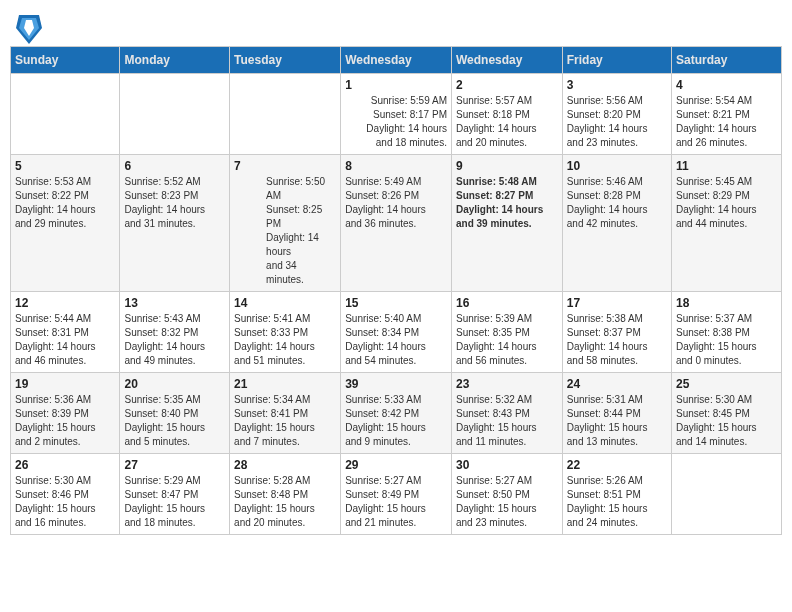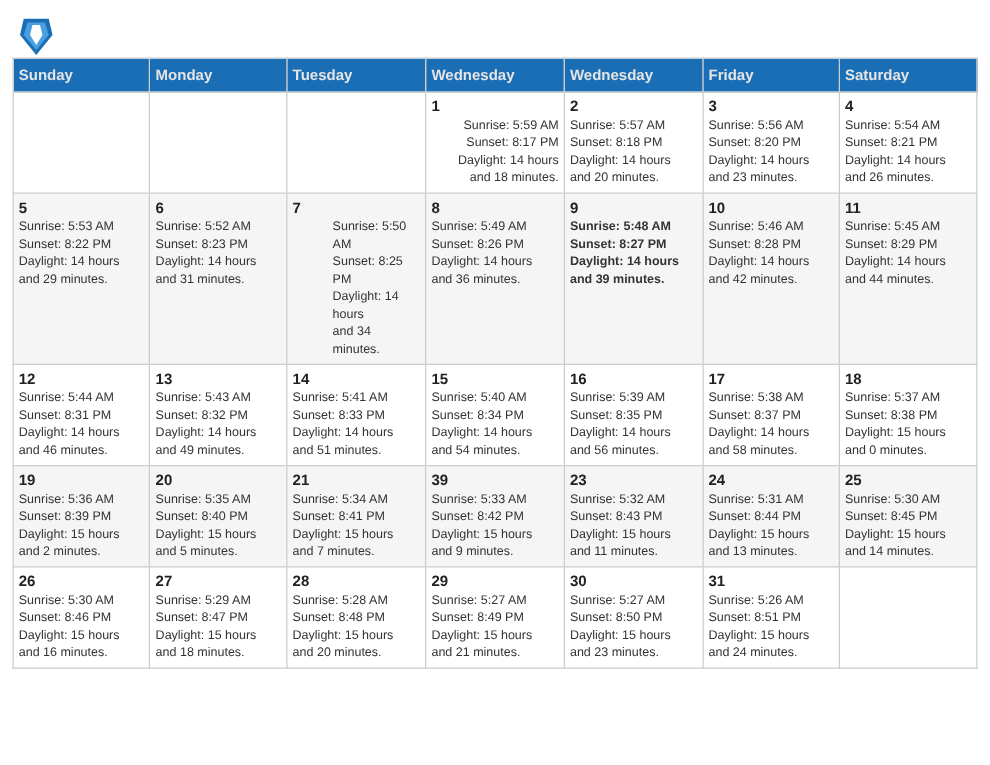--- a/index.html
+++ b/index.html
@@ -340,21 +340,21 @@
 and 21 minutes.</div>
         </td>
         <td>
           <div class="day-num">30</div>
           <div class="day-info" style="white-space: pre-line;">Sunrise: 5:27 AM
 Sunset: 8:50 PM
 Daylight: 15 hours
 and 23 minutes.</div>
         </td>
         <td>
-          <div class="day-num">31</div>
+          <div class="day-num">22</div>
           <div class="day-info" style="white-space: pre-line;">Sunrise: 5:26 AM
 Sunset: 8:51 PM
 Daylight: 15 hours
 and 24 minutes.</div>
         </td>
         <td class="empty-cell"></td>
       </tr>
     </tbody>
 </table>
 

